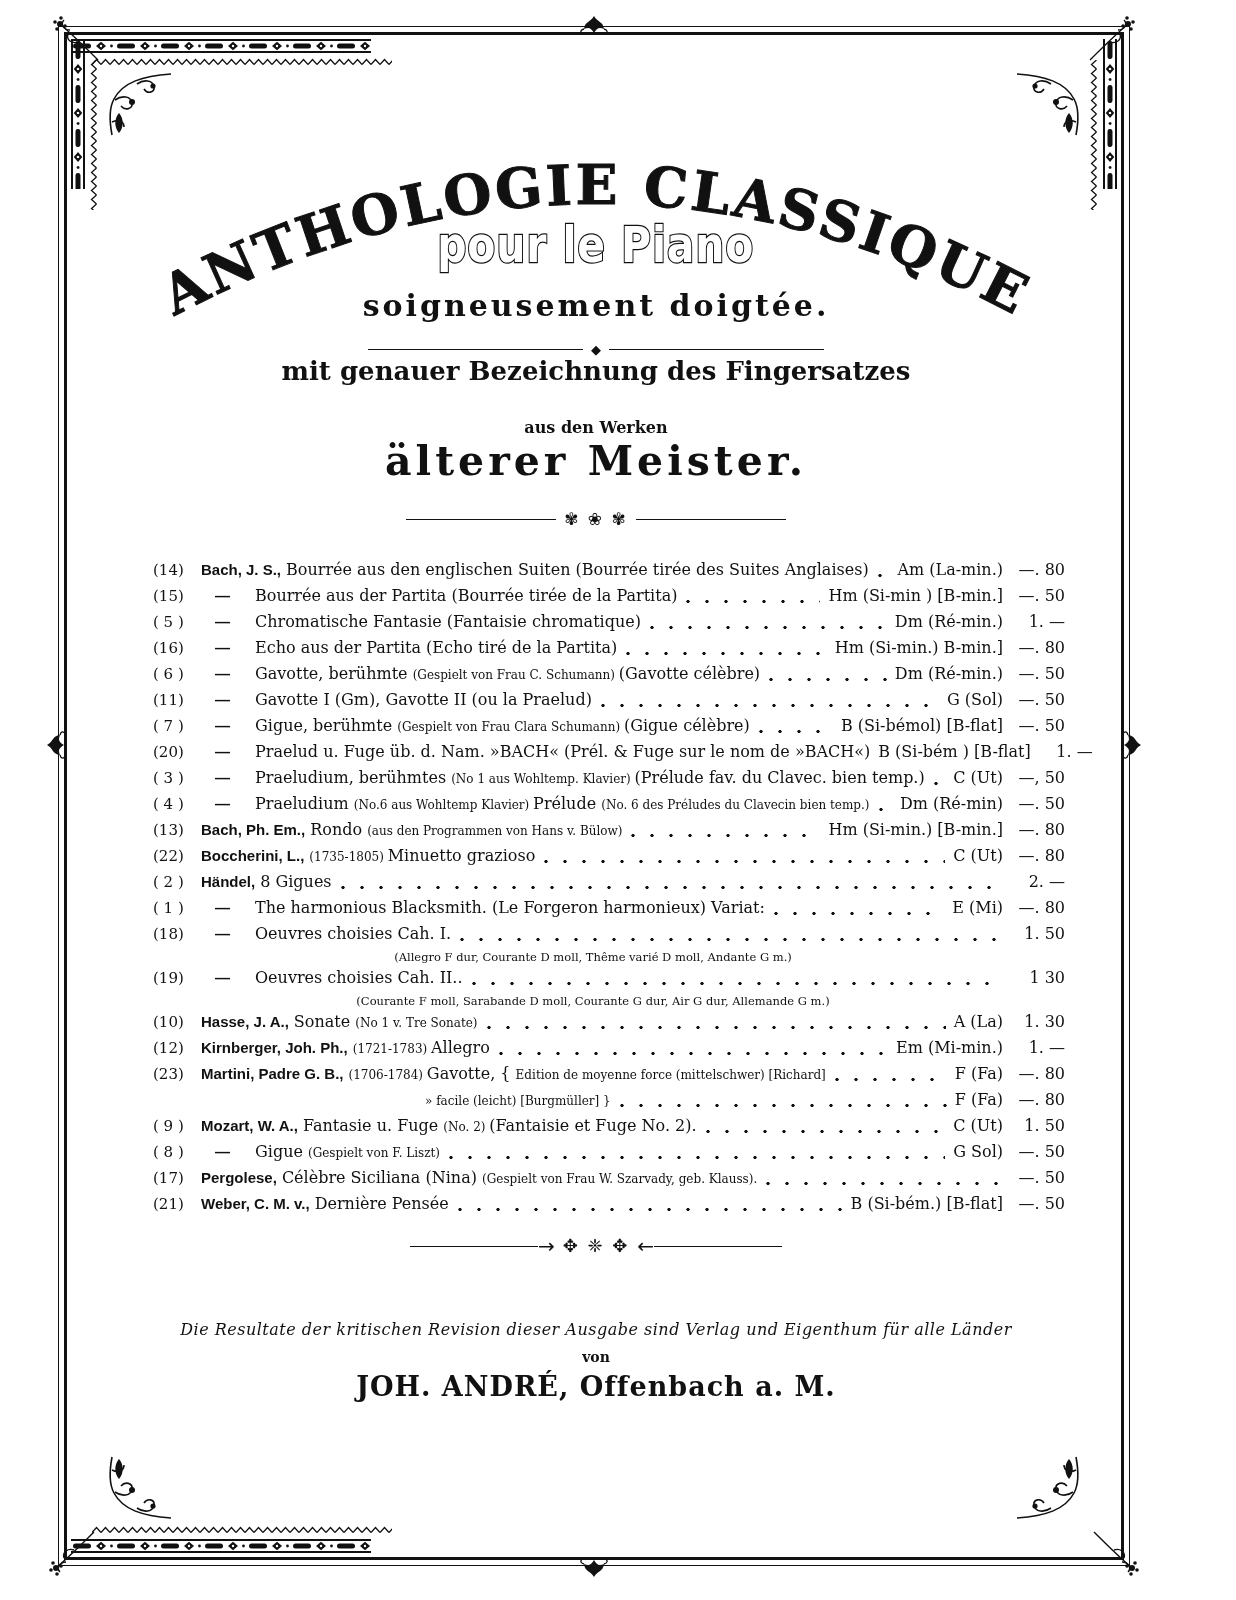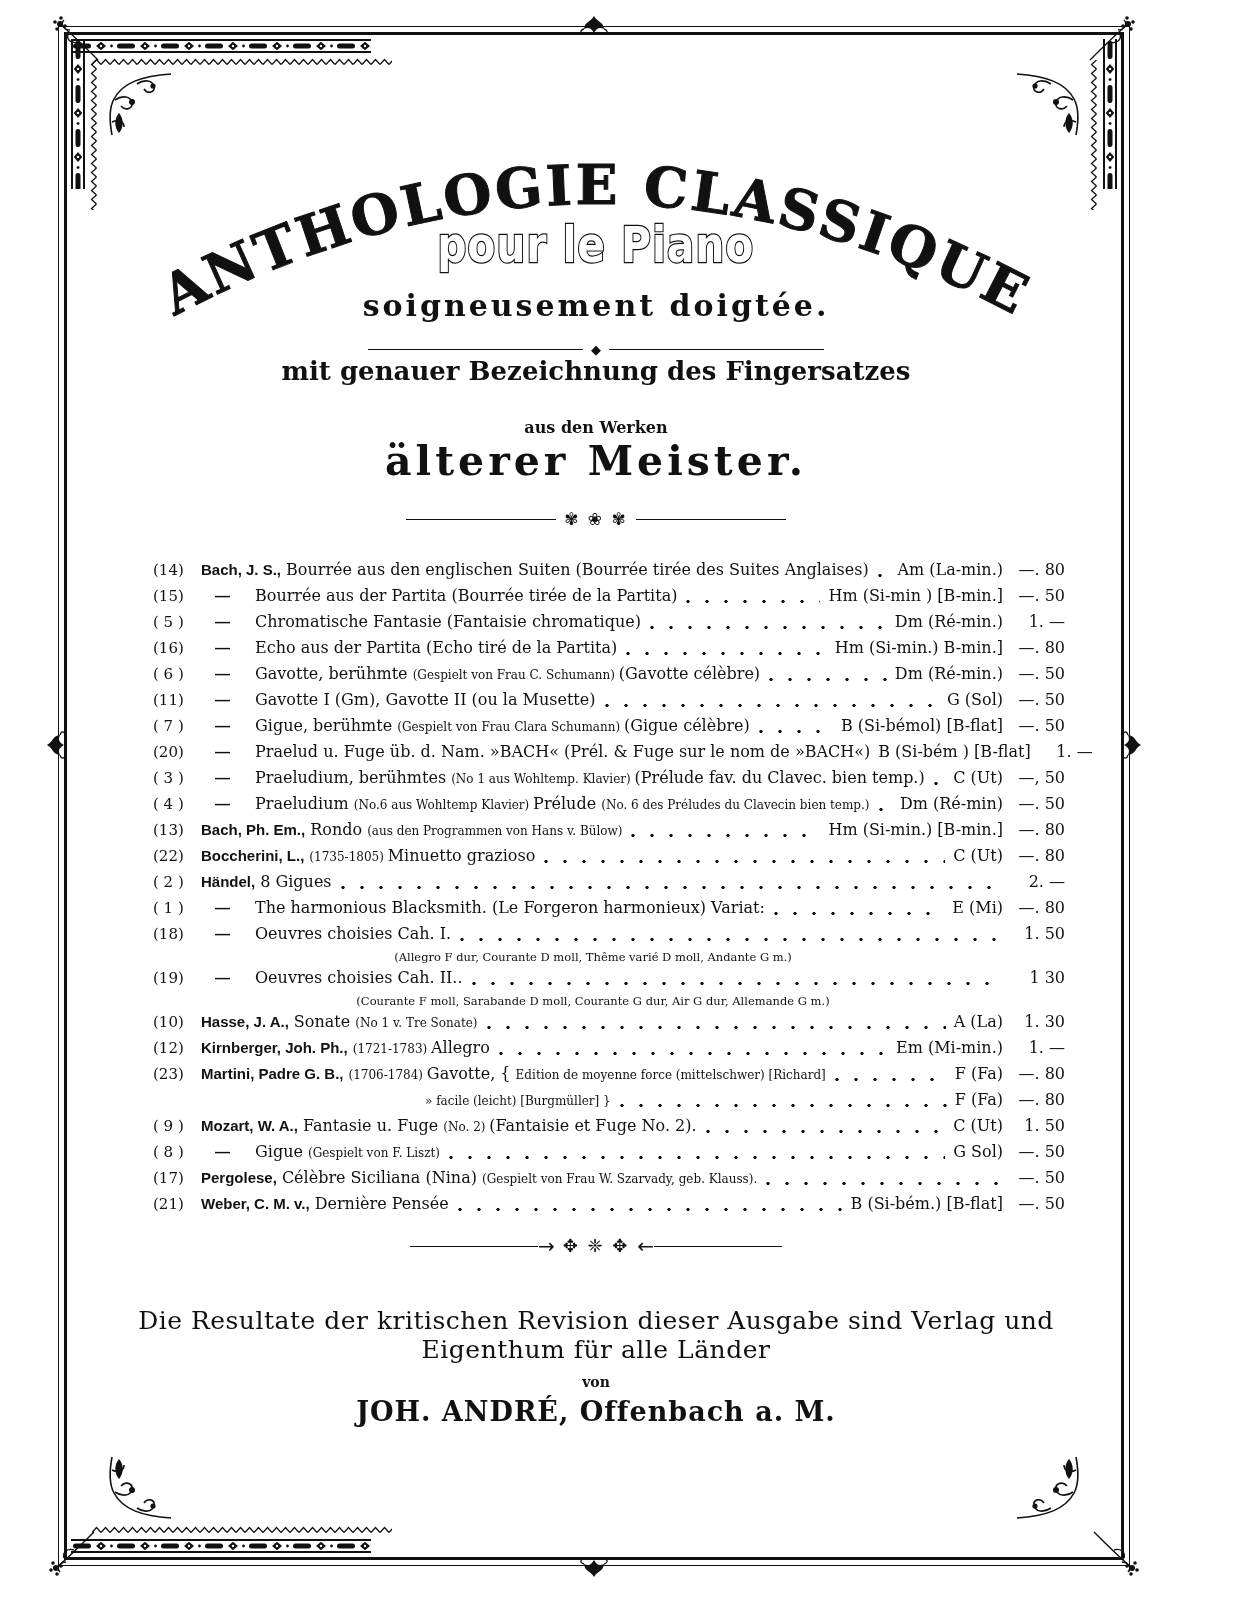--- a/index.html
+++ b/index.html
@@ -89,21 +89,21 @@
   .dots { flex:1 1 14px; min-width:0; align-self:stretch;
           background-image:radial-gradient(circle at 3px 50%, #111 1.4px, transparent 1.9px);
           background-size:19px 5px; background-repeat:repeat-x;
           background-position:8px calc(100% - 8px); }
   .key   { flex:0 0 auto; padding-left:8px; font-size:16px; }
   .price { flex:0 0 62px; text-align:right; font-size:16px; }
   .note  { font-size:11.5px; height:18px; line-height:14px; margin-left:120px; width:640px;
            text-align:center; }
 
   
-  .foot-legal { margin-top:50px; font-size:25px; letter-spacing:0.5px; }
+  .foot-legal { margin-top:64px; font-style:italic; font-size:16px; letter-spacing:0.5px; }
   .foot-von   { margin-top:10px; font-size:14px; font-weight:bold; }
   .foot-pub   { margin-top:6px;  font-size:27px; font-weight:bold; letter-spacing:1px; }
 </style>
 </head>
 <body>
 
 <svg width="0" height="0" style="position:absolute" aria-hidden="true">
   <defs>
     <pattern id="chainH" width="44" height="14" patternUnits="userSpaceOnUse">
       <rect x="0" y="0" width="44" height="2" fill="#111"></rect>
@@ -374,21 +374,21 @@
       <span class="key">Dm (Ré-min.)</span>
       <span class="price">—. 50</span>
     </div>
 
   </div>
 
   <div class="row">
     <div class="line-flex">
       <span class="num">(11)</span>
       <span class="comp dash">—</span>
-      <span class="title"><span class="norm">Gavotte I (Gm), Gavotte II (ou la Musette)</span></span>
+      <span class="title"><span class="norm">Gavotte I (Gm), Gavotte II (ou la Praelud)</span></span>
       <span class="dots"></span>
       <span class="key">G (Sol)</span>
       <span class="price">—. 50</span>
     </div>
 
   </div>
 
   <div class="row">
     <div class="line-flex">
       <span class="num">( 7 )</span>

